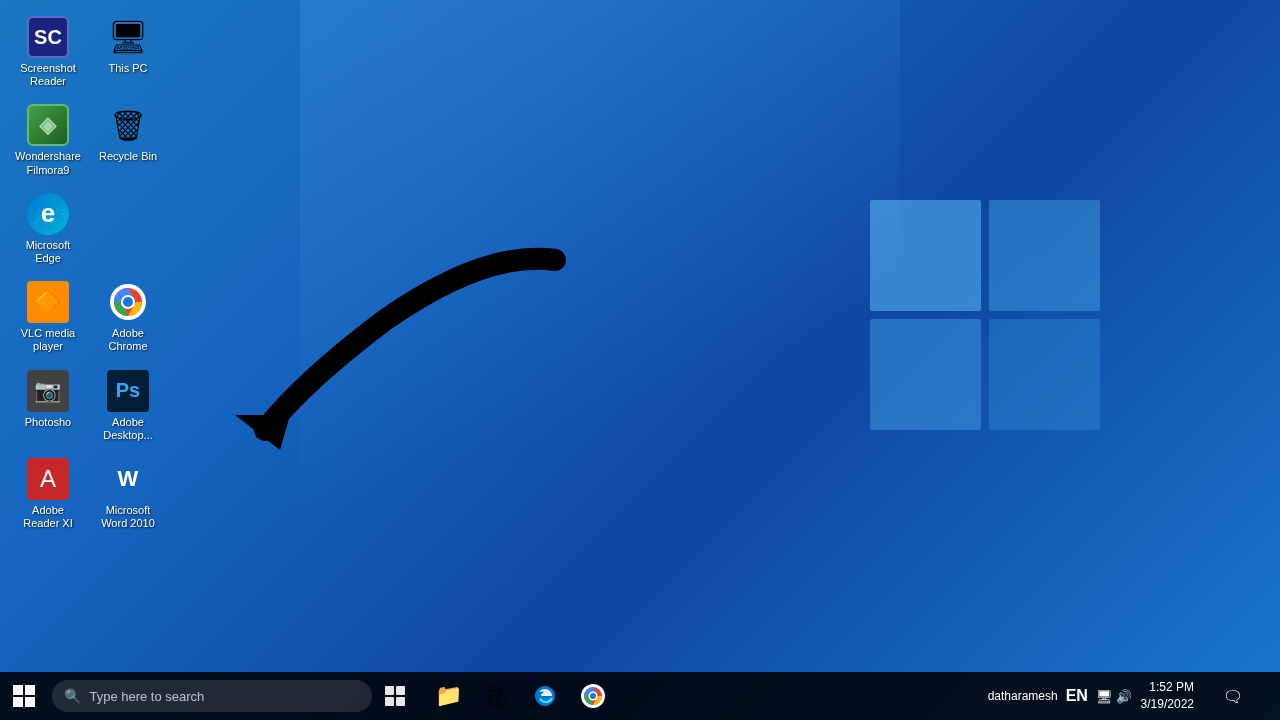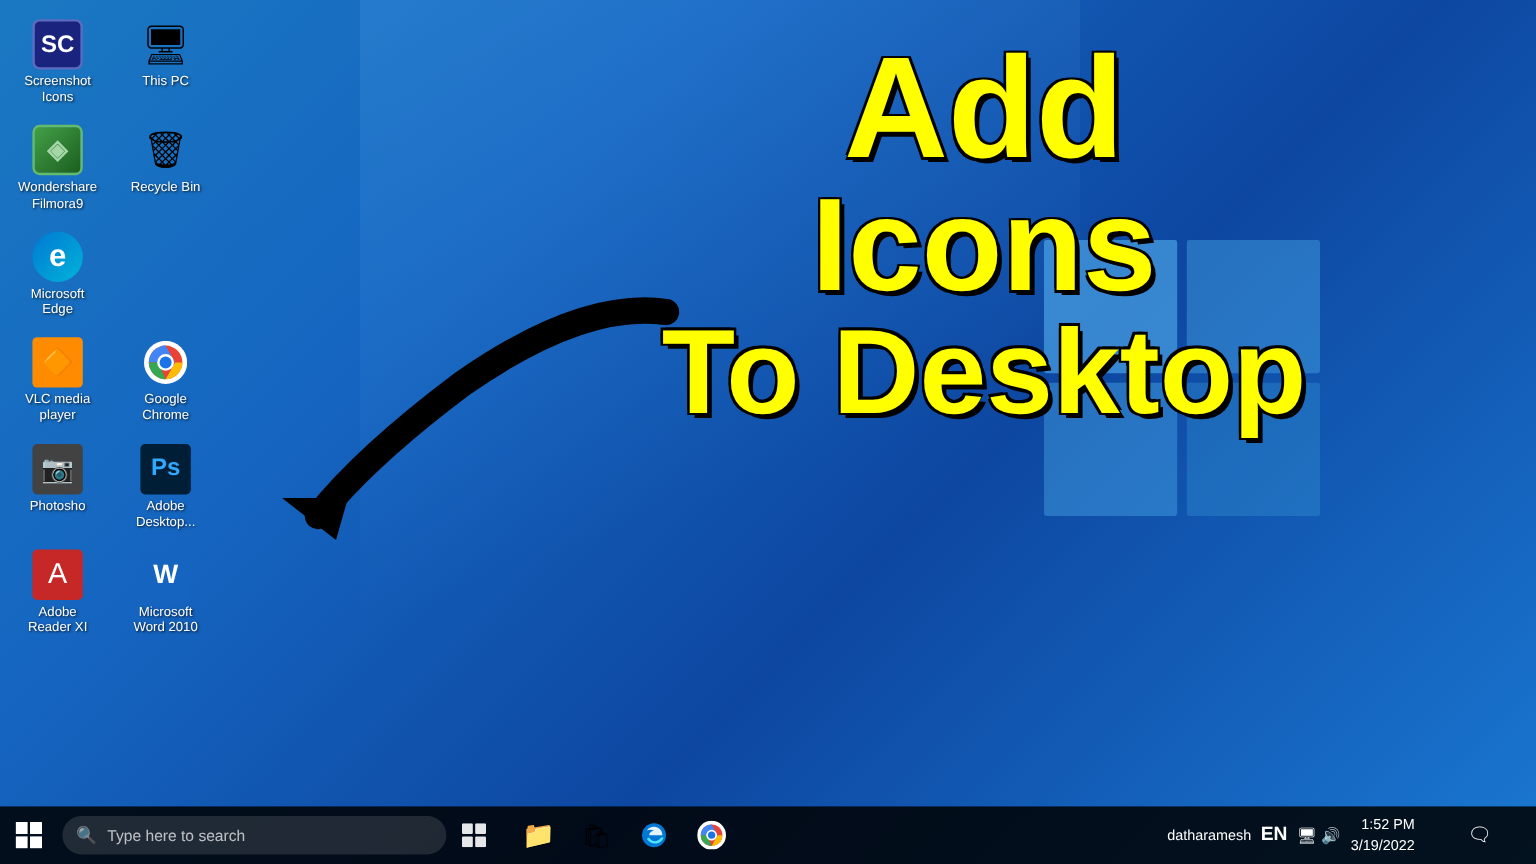--- a/index.html
+++ b/index.html
@@ -62,21 +62,21 @@
       position: absolute;
       top: 10px;
       left: 10px;
       display: flex;
       flex-direction: column;
       gap: 4px;
     }
     .icon-row {
       display: flex;
       flex-direction: row;
-      gap: 14px;
+      gap: 4px;
     }
     .desktop-icon {
       display: flex;
       flex-direction: column;
       align-items: center;
       width: 76px;
       padding: 6px 4px;
       border-radius: 4px;
       cursor: pointer;
     }
@@ -310,21 +310,21 @@
       color: white;
       font-size: 14px;
     }
     .taskbar-time {
       display: flex;
       flex-direction: column;
       align-items: flex-end;
       color: white;
       font-size: 12px;
       line-height: 1.4;
-      margin-right: 23px;
+      margin-right: 8px;
     }
     .taskbar-notification {
       width: 46px;
       height: 48px;
       display: flex;
       align-items: center;
       justify-content: center;
       cursor: pointer;
       color: white;
       font-size: 16px;
@@ -349,40 +349,35 @@
 
   <div class="win-logo">
     <div class="win-logo-grid">
       <div class="win-logo-pane pane-tl"></div>
       <div class="win-logo-pane pane-tr"></div>
       <div class="win-logo-pane pane-bl"></div>
       <div class="win-logo-pane pane-br"></div>
     </div>
   </div>
 
-  <div class="title-text">
-    <div class="title-line">Add</div>
-    <div class="title-line title-line-2">Icons</div>
-    <div class="title-line title-line-3">To Desktop</div>
-  </div>
 
   <div class="arrow-container">
     <svg viewBox="0 0 400 220" width="400" height="220">
       <path d="M 370 20 Q 300 10 200 80 Q 120 140 80 190" stroke="black" stroke-width="22" fill="none" stroke-linecap="round"></path>
 
       <polygon points="50,175 95,210 105,175" fill="black"></polygon>
     </svg>
   </div>
 
   <div class="desktop-icons">
 
     <div class="icon-row">
       <div class="desktop-icon">
         <div class="icon-img sc-icon">SC</div>
-        <span class="icon-label">Screenshot Icons</span>
+        <span class="icon-label">Screenshot Reader</span>
       </div>
       <div class="desktop-icon">
         <div class="icon-img pc-icon">🖥</div>
         <span class="icon-label">This PC</span>
       </div>
     </div>
 
     <div class="icon-row">
       <div class="desktop-icon">
         <div class="icon-img filmora-icon">◈</div>
@@ -411,21 +406,21 @@
           <svg width="36" height="36" viewBox="0 0 36 36">
             <circle cx="18" cy="18" r="18" fill="#fff"></circle>
             <circle cx="18" cy="18" r="14" fill="#ea4335"></circle>
             <path d="M4 18 A14 14 0 0 1 18 4 L26 18 Z" fill="#4285f4"></path>
             <path d="M18 32 A14 14 0 0 1 4 18 L12 18 Z" fill="#34a853"></path>
             <path d="M32 18 A14 14 0 0 1 18 32 L26 18 Z" fill="#fbbc05"></path>
             <circle cx="18" cy="18" r="7" fill="white"></circle>
             <circle cx="18" cy="18" r="5" fill="#1a73e8"></circle>
           </svg>
         </div>
-        <span class="icon-label">Google Chrome</span>
+        <span class="icon-label">Adobe Chrome</span>
       </div>
     </div>
 
     <div class="icon-row">
       <div class="desktop-icon">
         <div class="icon-img cam-icon">📷</div>
         <span class="icon-label">Photosho</span>
       </div>
       <div class="desktop-icon">
         <div class="icon-img ps-icon" style="font-size:20px;font-weight:bold;">Ps</div>

